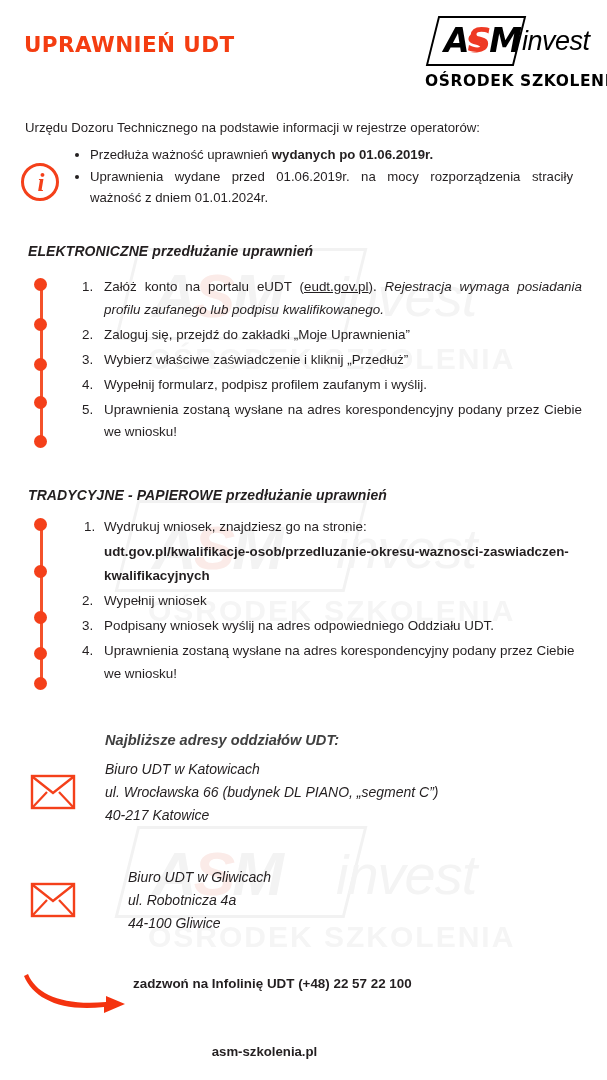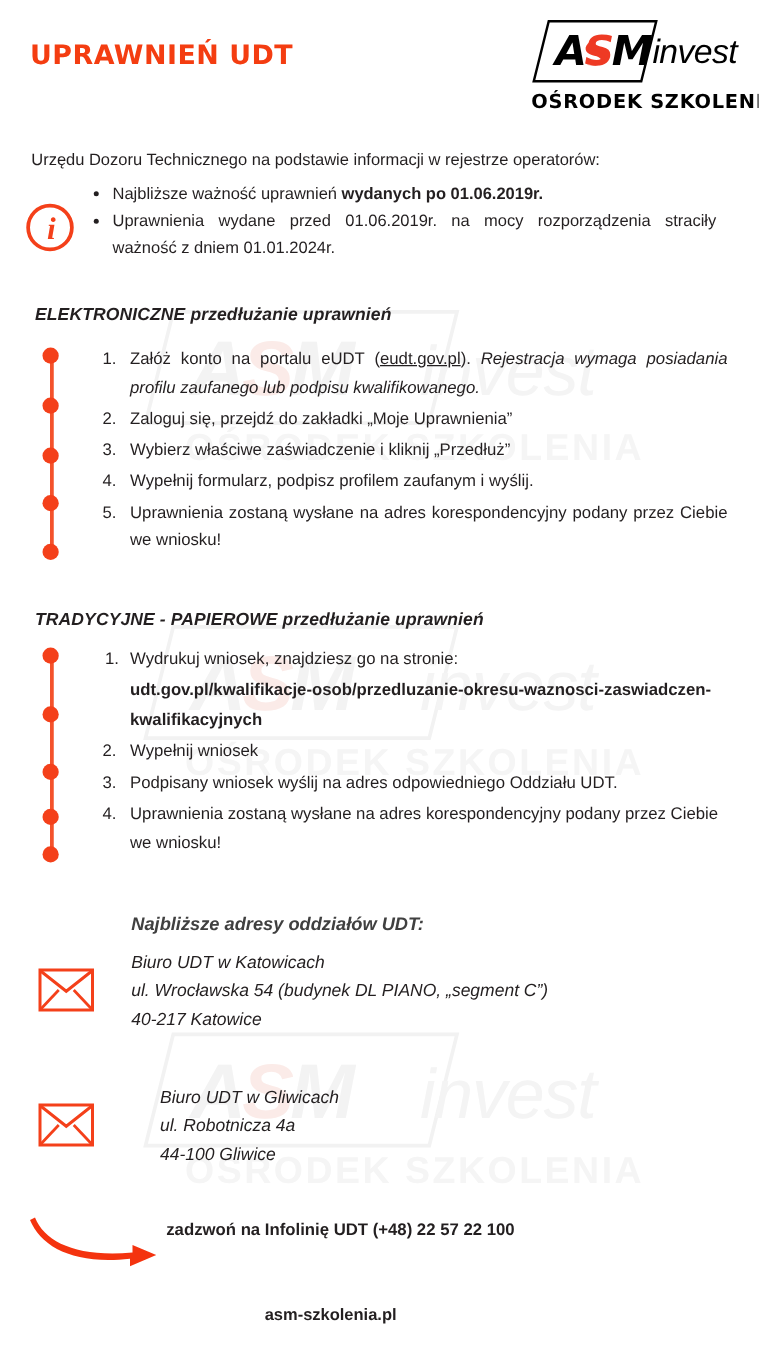--- a/index.html
+++ b/index.html
@@ -359,21 +359,21 @@
   <div class="content">
 
     <div class="intro">Urzędu Dozoru Technicznego na podstawie informacji w rejestrze operatorów:</div>
 
     <svg class="info-icon" viewBox="0 0 44 44">
       <circle cx="22" cy="22" r="17.5" fill="none" stroke="#f4401a" stroke-width="3"></circle>
       <text x="23" y="31" font-family="Liberation Serif, serif" font-size="25" font-weight="bold" font-style="italic" fill="#f4401a" text-anchor="middle">i</text>
     </svg>
 
     <ul class="intro-bullets">
-      <li><span>Najbliższe ważność uprawnień </span><b>wydanych po 01.06.2019r.</b></li>
+      <li><span>Przedłuża ważność uprawnień </span><b>wydanych po 01.06.2019r.</b></li>
       <li><span>Uprawnienia wydane przed 01.06.2019r. na mocy rozporządzenia straciły ważność z dniem 01.01.2024r.</span></li>
     </ul>
 
     <div class="sec-head" id="sec-electronic-heading"><span class="cap">ELEKTRONICZNE</span><span> przedłużanie uprawnień</span></div>
 
     <div class="rail" id="rail-electronic">
       <div class="line"></div>
       <div class="dot" style="top:0px;"></div>
       <div class="dot" style="top:40px;"></div>
       <div class="dot" style="top:80px;"></div>
@@ -438,21 +438,21 @@
 
     <svg class="env" id="env-katowice" viewBox="0 0 46 36">
       <rect x="2" y="2" width="42" height="32" fill="none" stroke="#f4401a" stroke-width="2.4"></rect>
       <path d="M2.5 2.8 L23 19 L43.5 2.8" fill="none" stroke="#f4401a" stroke-width="2.4"></path>
       <path d="M2.5 33.4 L17 18" fill="none" stroke="#f4401a" stroke-width="2.2"></path>
       <path d="M43.5 33.4 L29 18" fill="none" stroke="#f4401a" stroke-width="2.2"></path>
     </svg>
 
     <div class="addr-block" id="addr-katowice-text">
       <div>Biuro UDT w Katowicach</div>
-      <div>ul. Wrocławska 54 (budynek DL PIANO, „segment C”)</div>
+      <div>ul. Wrocławska 66 (budynek DL PIANO, „segment C”)</div>
       <div>40-217 Katowice</div>
     </div>
 
     <svg class="env" id="env-gliwice" viewBox="0 0 46 36">
       <rect x="2" y="2" width="42" height="32" fill="none" stroke="#f4401a" stroke-width="2.4"></rect>
       <path d="M2.5 2.8 L23 19 L43.5 2.8" fill="none" stroke="#f4401a" stroke-width="2.4"></path>
       <path d="M2.5 33.4 L17 18" fill="none" stroke="#f4401a" stroke-width="2.2"></path>
       <path d="M43.5 33.4 L29 18" fill="none" stroke="#f4401a" stroke-width="2.2"></path>
     </svg>
 

